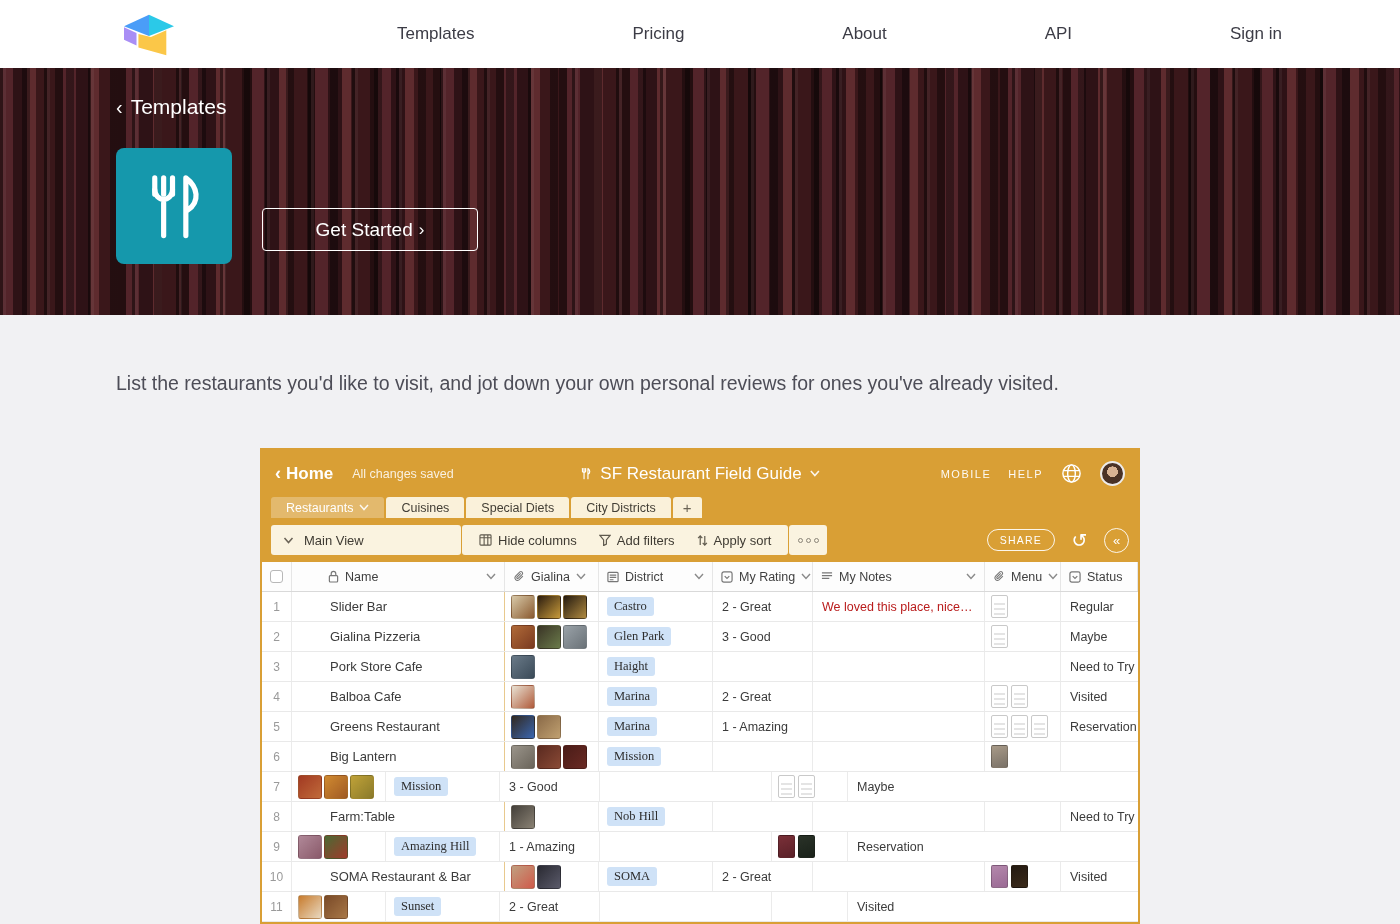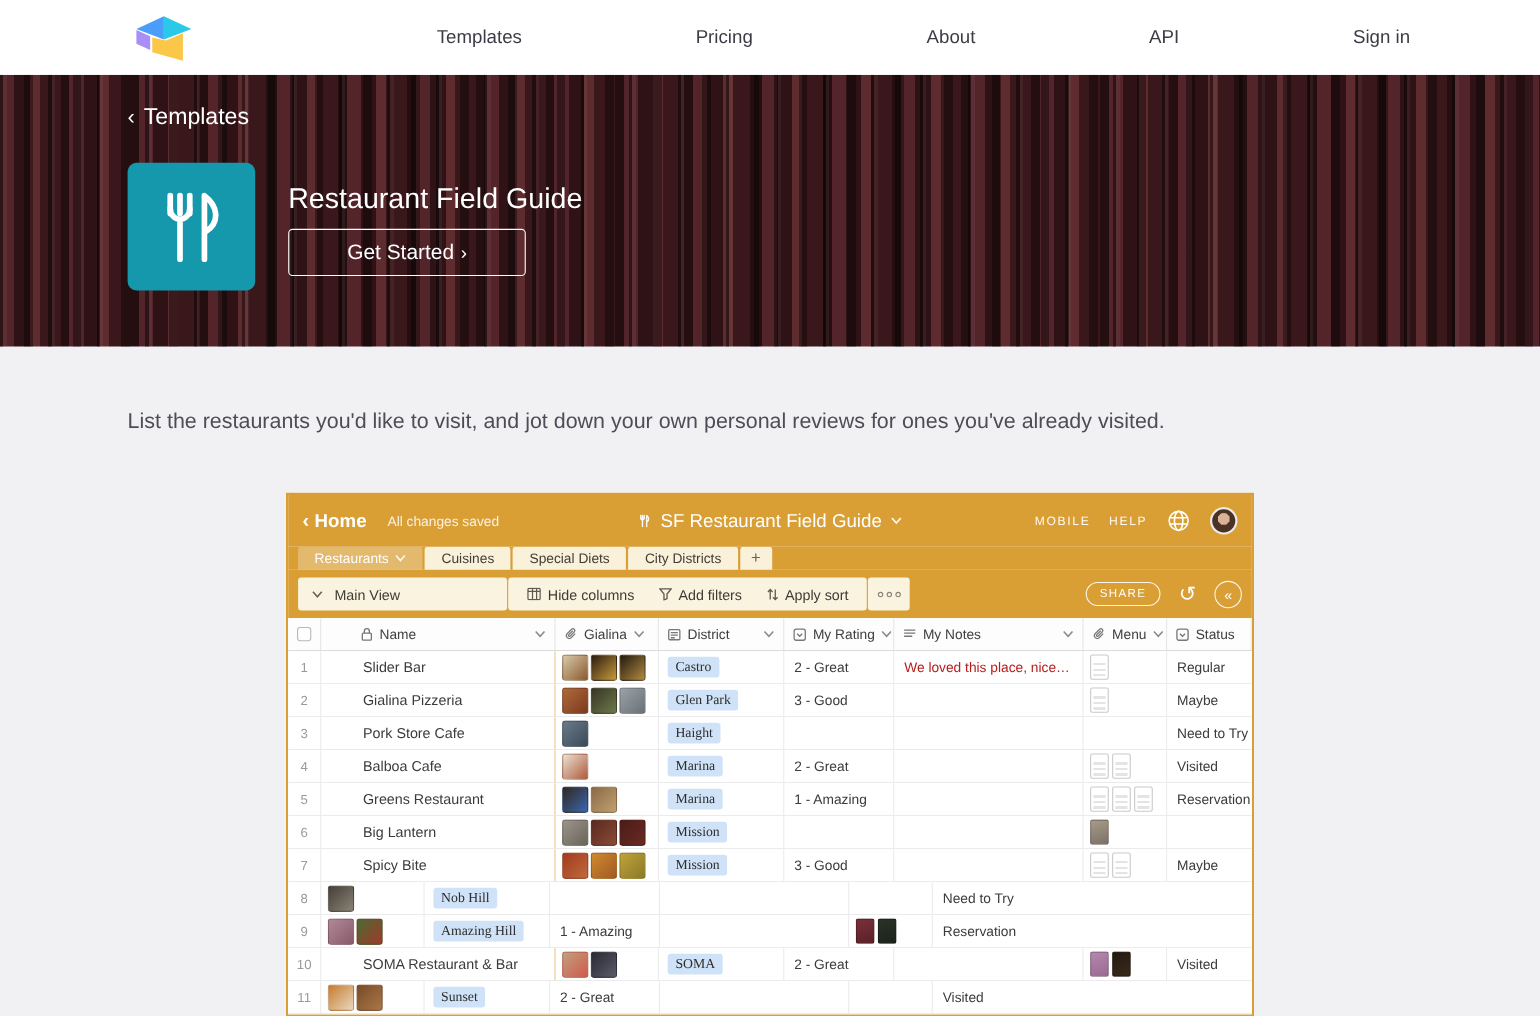--- a/index.html
+++ b/index.html
@@ -124,21 +124,20 @@
   <div class="hero-tile">
     <svg width="74" height="78" viewBox="0 0 100 104" fill="none" stroke="#ffffff" stroke-width="7" stroke-linecap="round" stroke-linejoin="round">
       <path d="M24 14 v22"></path>
         <path d="M36 14 v22"></path>
         <path d="M48 14 v22"></path>
       <path d="M24 30 a12 13 0 0 0 24 0"></path>
       <path d="M36 48 v44"></path>
       <path d="M66 92 V14 c16 12 20 32 2 44"></path>
     </svg>
   </div>
-  <div class="hero-title">Restaurant Field Guide</div>
   <button class="cta-btn">
     <span>Get Started</span>
     <span class="chev">›</span>
   </button>
 </div>
 
 <div class="intro-text">List the restaurants you'd like to visit, and jot down your own personal reviews for ones you've already visited.</div>
 
 <div class="embed">
 
@@ -442,39 +441,39 @@
           </div>
           <div class="tcell c-rating" style="width: 100px;"></div>
           <div class="tcell c-notes" style="width: 172px;"></div>
           <div class="tcell c-menu" style="width: 76px;">
             <div class="menu-photo" style="background: linear-gradient(160deg, rgb(168, 154, 136), rgb(122, 114, 104));"></div>
           </div>
           <div class="tcell c-status" style="width: 77px; border-right: none;"></div>
         </div>
         <div class="trow">
           <div class="tcell c-rownum">7</div>
-          <div class="tcell c-name" style="width: 213px;">Spicy Bite</div>
           <div class="tcell c-pics" style="width: 94px;">
             <div class="thumb" style="background: linear-gradient(135deg, rgb(162, 58, 34), rgb(192, 106, 58));"></div>
             <div class="thumb" style="background: linear-gradient(135deg, rgb(208, 138, 48), rgb(160, 90, 36));"></div>
             <div class="thumb" style="background: linear-gradient(135deg, rgb(192, 162, 56), rgb(138, 122, 42));"></div>
           </div>
           <div class="tcell c-district" style="width: 114px;">
             <span class="pill">Mission</span>
           </div>
           <div class="tcell c-rating" style="width: 100px;">3 - Good</div>
           <div class="tcell c-notes" style="width: 172px;"></div>
           <div class="tcell c-menu" style="width: 76px;">
             <div class="menu-doc"></div>
             <div class="menu-doc"></div>
           </div>
           <div class="tcell c-status" style="width: 77px; border-right: none;">Maybe</div>
         </div>
         <div class="trow">
           <div class="tcell c-rownum">8</div>
+          <div class="tcell c-name" style="width: 213px;">Farm:Table</div>
           <div class="tcell c-pics" style="width: 94px;">
             <div class="thumb" style="background: linear-gradient(135deg, rgb(68, 64, 58), rgb(138, 130, 116));"></div>
           </div>
           <div class="tcell c-district" style="width: 114px;">
             <span class="pill">Nob Hill</span>
           </div>
           <div class="tcell c-rating" style="width: 100px;"></div>
           <div class="tcell c-notes" style="width: 172px;"></div>
           <div class="tcell c-menu" style="width: 76px;"></div>
           <div class="tcell c-status" style="width: 77px; border-right: none;">Need to Try</div>

